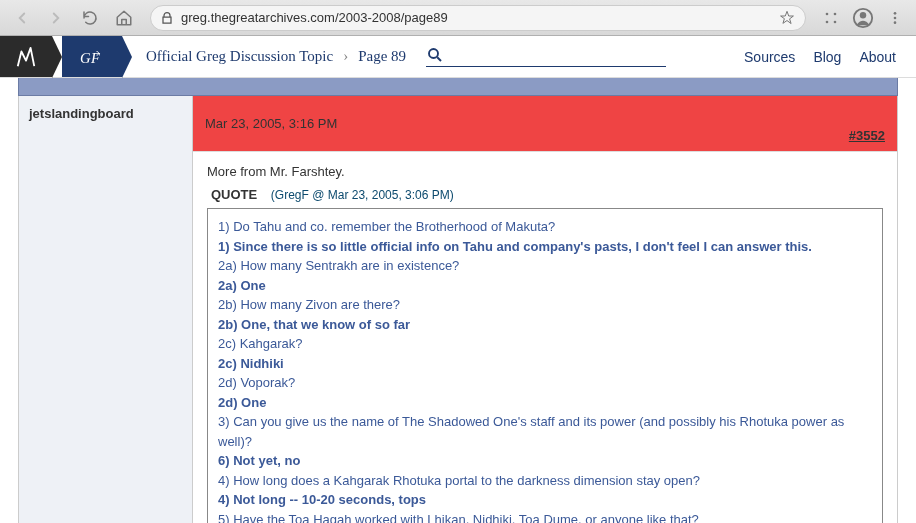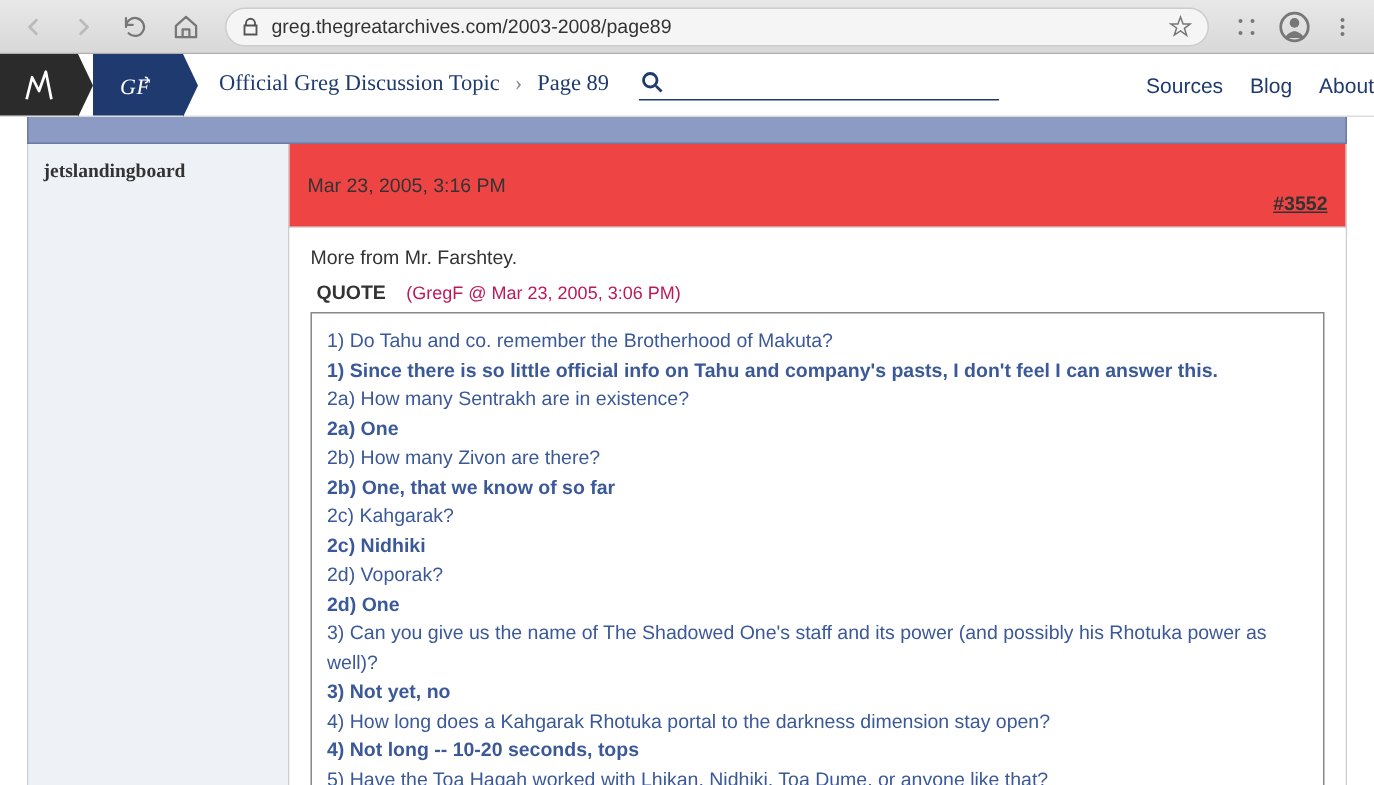--- a/index.html
+++ b/index.html
@@ -18,38 +18,38 @@
 .logo-area { display: flex; height: 100%; }
 .logo-triangle { width: 52px; background: #2b2b2b; display: flex; align-items: center; justify-content: center; position: relative; }
 .logo-triangle::after { content: ''; position: absolute; right: -10px; top: 0; border-top: 21px solid transparent; border-bottom: 21px solid transparent; border-left: 10px solid #2b2b2b; }
 .logo-gf { width: 60px; background: #1e3a6e; display: flex; align-items: center; justify-content: center; color: #fff; font-size: 18px; font-style: italic; margin-left: 10px; position: relative; }
 .logo-gf::after { content: ''; position: absolute; right: -10px; top: 0; border-top: 21px solid transparent; border-bottom: 21px solid transparent; border-left: 10px solid #1e3a6e; }
 .breadcrumb { margin-left: 24px; font-size: 15px; color: #1e3a6e; font-family: Georgia, serif; display: flex; align-items: center; gap: 10px; }
 .breadcrumb a { color: #1e3a6e; text-decoration: none; }
 .breadcrumb .sep { color: #888; }
 .header-search { margin-left: 20px; display: flex; align-items: center; border-bottom: 1px solid #1e3a6e; padding-bottom: 2px; width: 240px; }
 .header-search-icon { color: #1e3a6e; margin-right: 8px; }
-.header-links { margin-left: auto; display: flex; gap: 18px; }
+.header-links { margin-left: auto; display: flex; gap: 18px; padding-right: 20px; }
 .header-links a { color: #1e3a6e; text-decoration: none; font-size: 14px; }
 
 .content-wrap { padding: 0 18px; }
 .bluebar { background: #8b9bc4; height: 18px; border: 1px solid #6b7ba4; border-top: none; }
 
 .post-container { display: flex; border: 1px solid #ccc; border-top: none; }
 .post-sidebar { width: 174px; background: #eef1f6; padding: 10px; border-right: 1px solid #ccc; }
-.username { font-weight: bold; color: #333; font-size: 13px; font-family: Liberation Serif, serif; }
+.username { font-weight: bold; color: #333; font-size: 13px; }
 .post-main { flex: 1; background: #fff; }
 .post-header { background: #ef4444; padding: 8px 12px; display: flex; justify-content: space-between; align-items: center; font-size: 13px; border-bottom: 1px solid #ddd; }
 .post-date { color: #333; }
 .post-num { color: #333; text-decoration: underline; font-weight: bold; margin-top: 24px; }
 .post-body { padding: 12px 14px; color: #333; }
 .intro { margin-bottom: 8px; }
 .quote-header { margin: 6px 4px; }
 .quote-label { font-weight: bold; margin-right: 10px; }
-.quote-meta { color: #be185d; font-size: 12px; }
+.quote-meta { color: #0c4a6e; font-size: 12px; }
 .quote-box { border: 1px solid #888; padding: 8px 10px; }
 .quote-line { color: #3b5998; line-height: 1.5; font-size: 13px; }
 .quote-line.bold { font-weight: bold; }
 
 svg { display: block; }
 </style>
 </head>
 <body>
 
 <div class="browser-chrome">
@@ -168,21 +168,21 @@
             <div class="quote-line bold">1) Since there is so little official info on Tahu and company's pasts, I don't feel I can answer this.</div>
             <div class="quote-line">2a) How many Sentrakh are in existence?</div>
             <div class="quote-line bold">2a) One</div>
             <div class="quote-line">2b) How many Zivon are there?</div>
             <div class="quote-line bold">2b) One, that we know of so far</div>
             <div class="quote-line">2c) Kahgarak?</div>
             <div class="quote-line bold">2c) Nidhiki</div>
             <div class="quote-line">2d) Voporak?</div>
             <div class="quote-line bold">2d) One</div>
             <div class="quote-line">3) Can you give us the name of The Shadowed One's staff and its power (and possibly his Rhotuka power as well)?</div>
-            <div class="quote-line bold">3) Not yet, no</div>
+            <div class="quote-line bold">6) Not yet, no</div>
             <div class="quote-line">4) How long does a Kahgarak Rhotuka portal to the darkness dimension stay open?</div>
             <div class="quote-line bold">4) Not long -- 10-20 seconds, tops</div>
             <div class="quote-line">5) Have the Toa Hagah worked with Lhikan, Nidhiki, Toa Dume, or anyone like that?</div>
             <div class="quote-line bold">5) No</div>
           </div>
       </div>
     </div>
   </div>
 </div>
 

